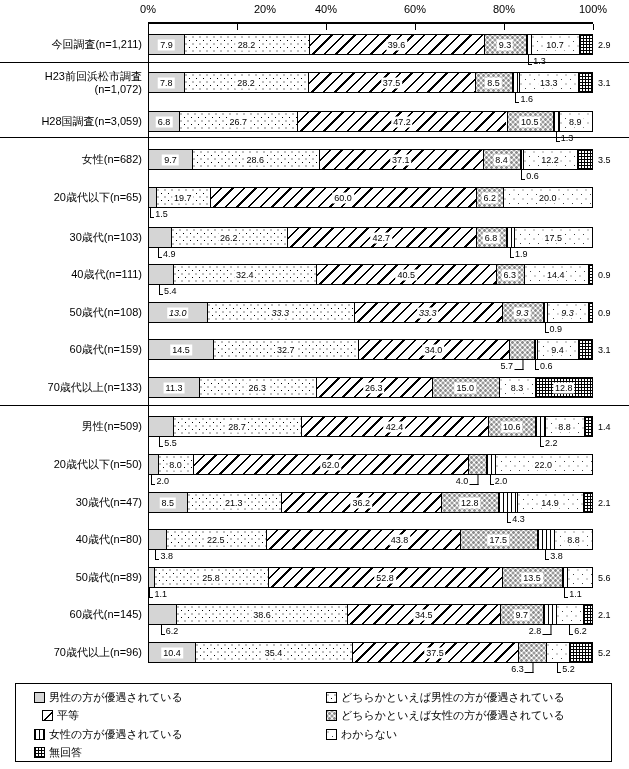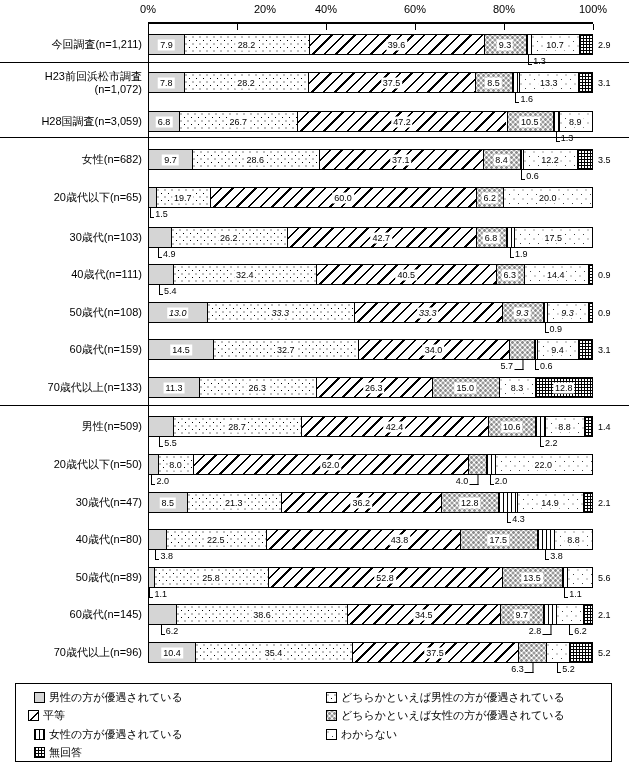--- a/index.html
+++ b/index.html
@@ -468,21 +468,21 @@
         <div class="hookL"></div>
         <div class="num">5.2</div>
       </div>
       <div class="abs rlabel" style="left: 598px; top: 50%;">5.2</div>
     </div>
     <div class="abs legend-box" style="left: 15px; top: 683px; width: 597px; height: 79px;">
       <div class="legend-item" style="left: 18px; top: 6px;">
         <div class="legend-swatch p-gray"></div>
         <div class="legend-label">男性の方が優遇されている</div>
       </div>
-      <div class="legend-item" style="left: 12px; top: 24px;">
+      <div class="legend-item" style="left: 26px; top: 24px;">
         <div class="legend-swatch p-diagonal"></div>
         <div class="legend-label">平等</div>
       </div>
       <div class="legend-item" style="left: 18px; top: 43px;">
         <div class="legend-swatch p-vlines"></div>
         <div class="legend-label">女性の方が優遇されている</div>
       </div>
       <div class="legend-item" style="left: 18px; top: 61px;">
         <div class="legend-swatch p-grid"></div>
         <div class="legend-label">無回答</div>

